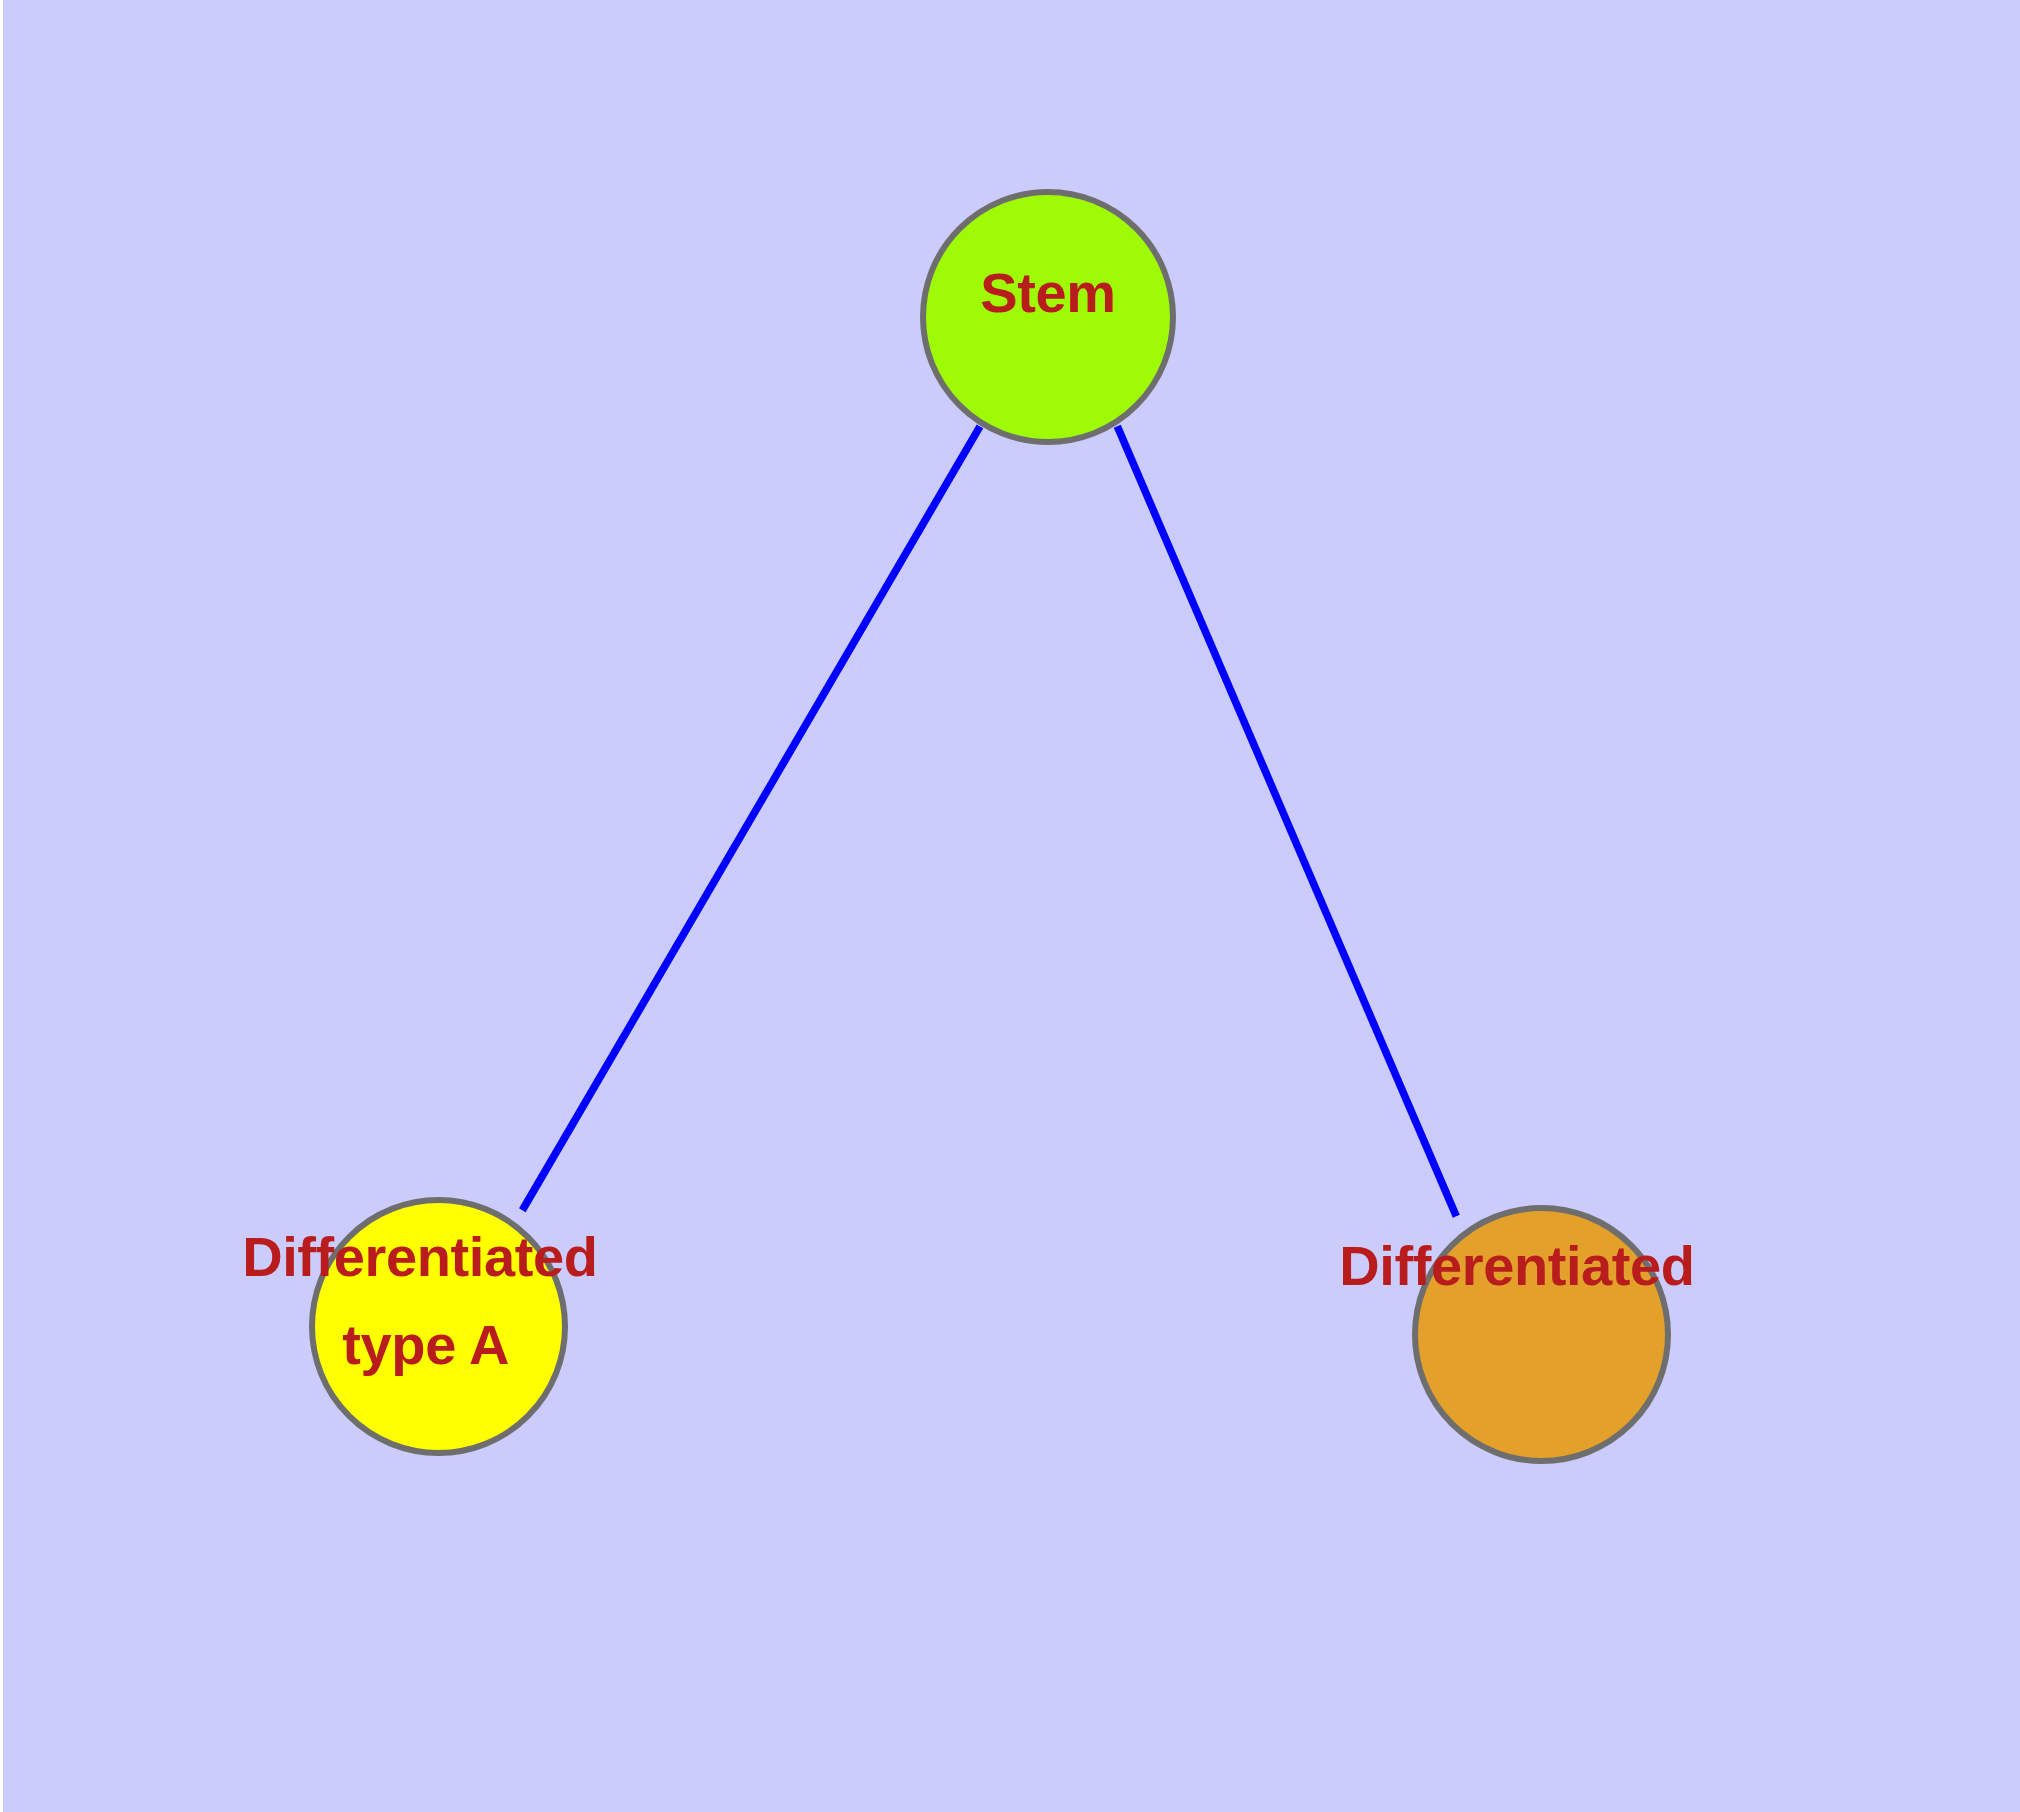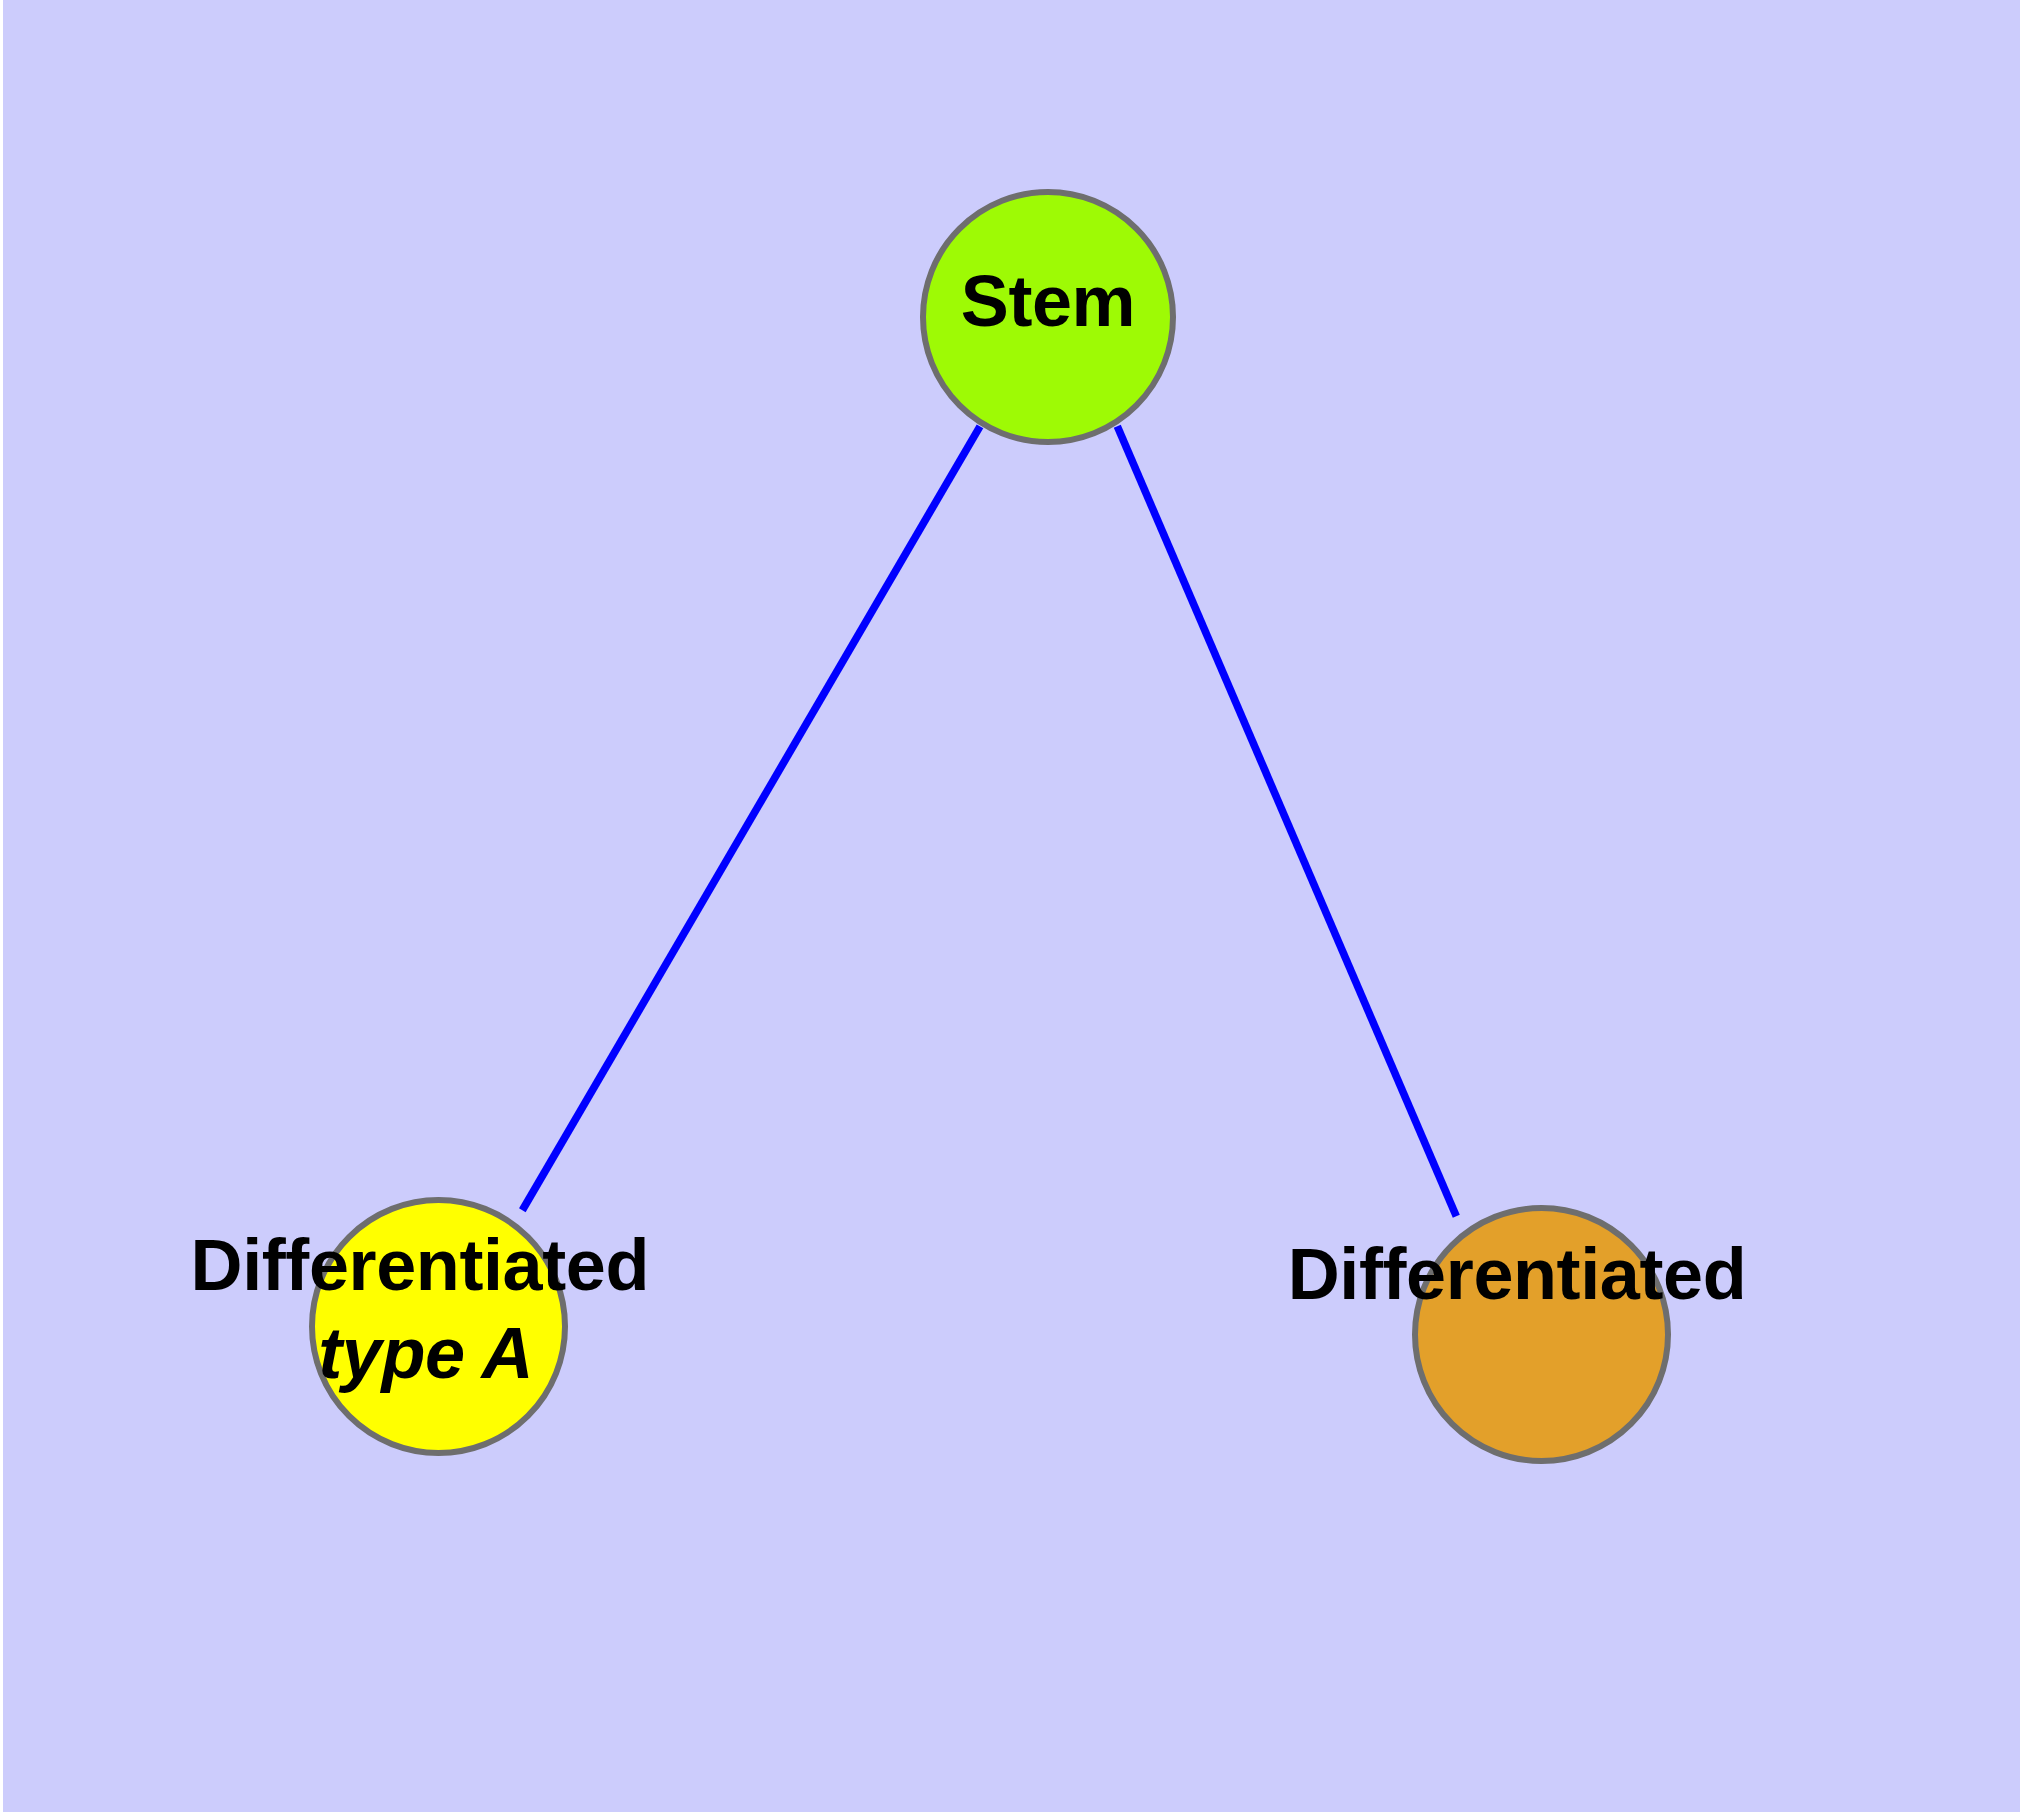--- a/index.html
+++ b/index.html
@@ -32,24 +32,24 @@
   }
   .node {
     position: absolute;
     border-radius: 50%;
     box-sizing: border-box;
     border: 6px solid #6e6e6e;
   }
   .node-label {
     position: absolute;
     text-align: center;
-    color: #000000;
+    color: #b91c1c;
     font-family: "Liberation Sans", sans-serif;
     font-weight: bold;
-    font-size: 72px;
+    font-size: 56px;
     line-height: 1.06;
     white-space: pre;
     letter-spacing: -0.4px;
     pointer-events: none;
   }
 </style>
 </head>
 <body>
 
 <div id="canvas">
@@ -61,20 +61,20 @@
 
   <div class="node" style="left:920px; top:189px; width:256px; height:256px; background:#9efa05;"></div>
 
   <div class="node" style="left:309px; top:1197px; width:259px; height:259px; background:#ffff00;"></div>
 
   <div class="node" style="left:1412px; top:1205px; width:259px; height:259px; background:#e3a02a;"></div>
 
   <div class="node-label" style="left:624px; top:263px; width:848px;">Stem</div>
 
   <div class="node-label" style="left:-4.2px; top:1227px; width:848px;">Differentiated</div>
-  <div class="node-label" style="left:1.7px; top:1315px; width:848px;font-style:italic;">type A</div>
+  <div class="node-label" style="left:1.7px; top:1315px; width:848px;">type A</div>
 
   <div class="node-label" style="left:1093px; top:1236px; width:848px;">Differentiated</div>
 
   <div id="left-white-strip"></div>
 
 </div>
 
 
 </body></html>

